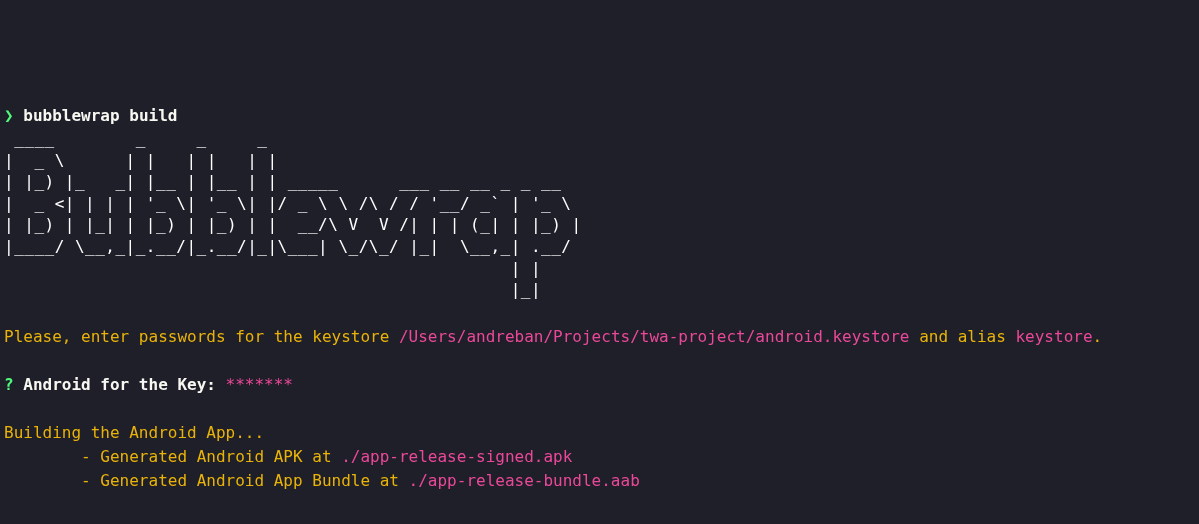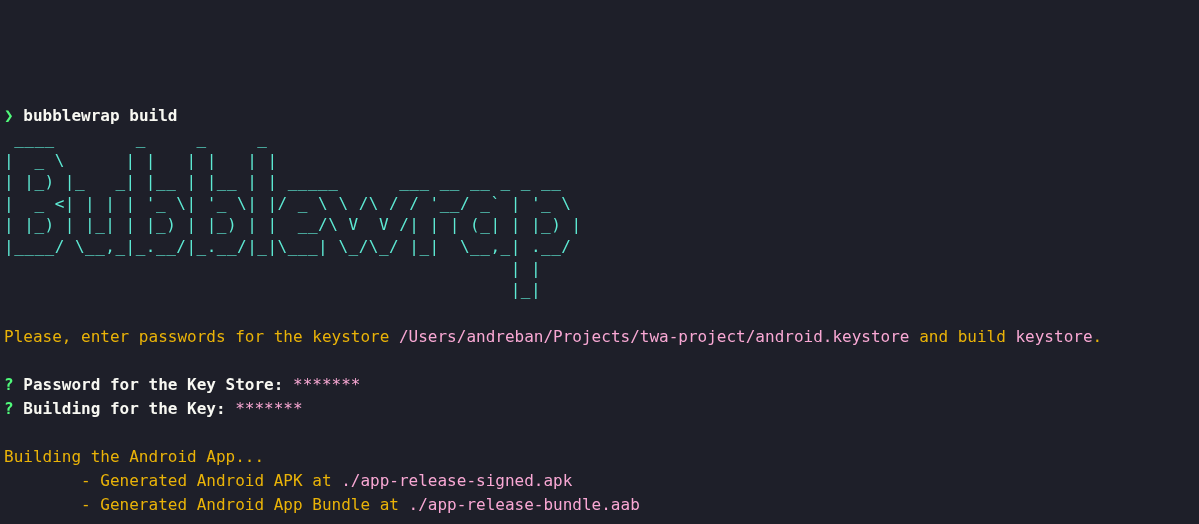--- a/index.html
+++ b/index.html
@@ -21,29 +21,29 @@
     }
     .prompt-symbol {
       color: #50fa7b;
       font-weight: bold;
     }
     .command {
       color: #f8f8f2;
       font-weight: bold;
     }
     .ascii-art {
-      color: #5eead4;
+      color: #ffffff;
       line-height: 1.35;
       letter-spacing: 0.5px;
     }
     .normal-text {
       color: #eab308;
     }
     .cyan-text {
-      color: #f9a8d4;
+      color: #ec4899;
     }
     .question-mark {
       color: #50fa7b;
       font-weight: bold;
     }
     .bold-white {
       color: #f8f8f2;
       font-weight: bold;
     }
     .line {
@@ -59,18 +59,18 @@
 
 
 <div><span class="line"><span class="prompt-symbol inline">❯</span> <span class="command inline">bubblewrap build</span></span><span class="ascii-art line"> ____        _     _     _                                
 |  _ \      | |   | |   | |                               
 | |_) |_   _| |__ | |__ | | _____      ___ __ __ _ _ __   
 |  _ &lt;| | | | '_ \| '_ \| |/ _ \ \ /\ / / '__/ _` | '_ \  
 | |_) | |_| | |_) | |_) | |  __/\ V  V /| | | (_| | |_) | 
 |____/ \__,_|_.__/|_.__/|_|\___| \_/\_/ |_|  \__,_| .__/  
                                                   | |     
                                                   |_|     </span>
-<span class="line"><span class="normal-text inline">Please, enter passwords for the keystore </span><span class="cyan-text inline">/Users/andreban/Projects/twa-project/android.keystore</span><span class="normal-text inline"> and build </span><span class="cyan-text inline">keystore</span><span class="normal-text inline">.</span></span>
-<span class="line"><span class="question-mark inline">?</span><span class="bold-white inline"> Password for the Key Store: </span><span class="cyan-text inline">*******</span></span><span class="line"><span class="question-mark inline">?</span><span class="bold-white inline"> Building for the Key: </span><span class="cyan-text inline">*******</span></span>
+<span class="line"><span class="normal-text inline">Please, enter passwords for the keystore </span><span class="cyan-text inline">/Users/andreban/Projects/twa-project/android.keystore</span><span class="normal-text inline"> and alias </span><span class="cyan-text inline">keystore</span><span class="normal-text inline">.</span></span>
+<span class="line"><span class="question-mark inline">?</span><span class="bold-white inline"> Android for the Key: </span><span class="cyan-text inline">*******</span></span>
 <span class="line normal-text">Building the Android App...</span><span class="line"><span class="normal-text inline">        - Generated Android APK at </span><span class="cyan-text inline">./app-release-signed.apk</span></span><span class="line"><span class="normal-text inline">        - Generated Android App Bundle at </span><span class="cyan-text inline">./app-release-bundle.aab</span></span></div>
 
 
 
 
 </body></html>

